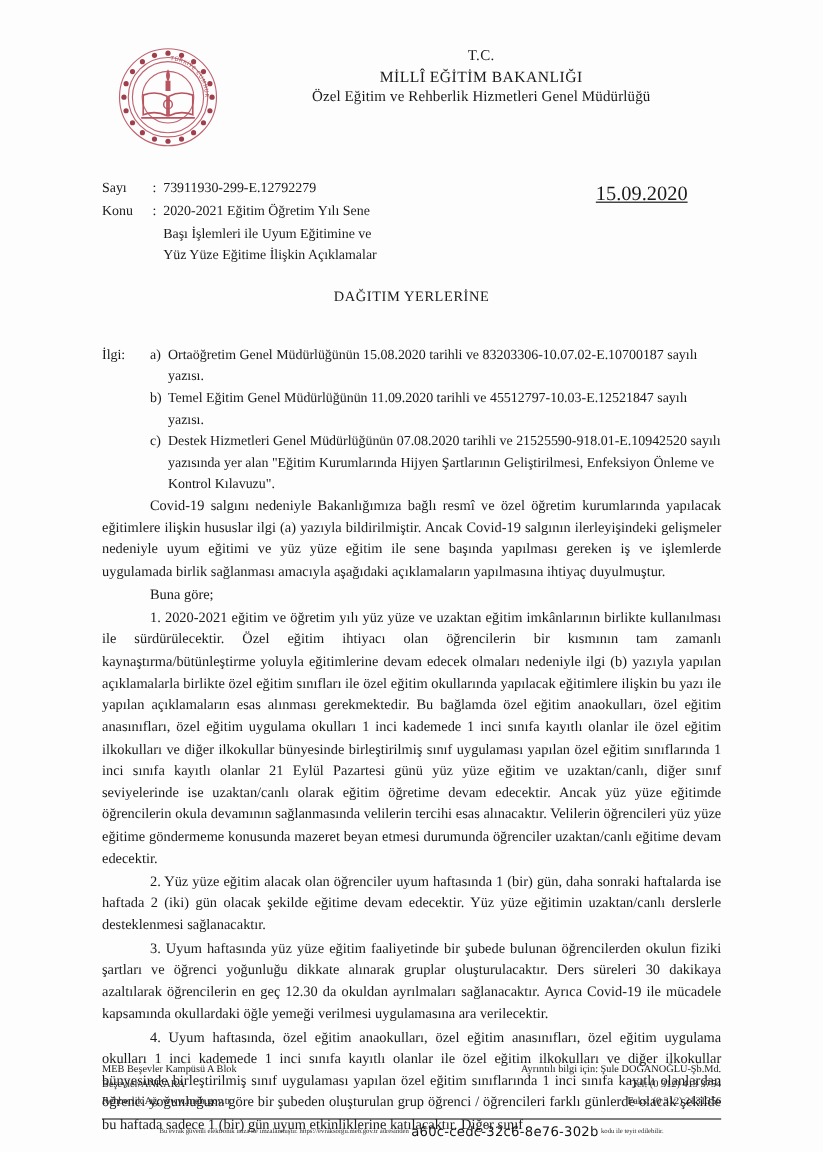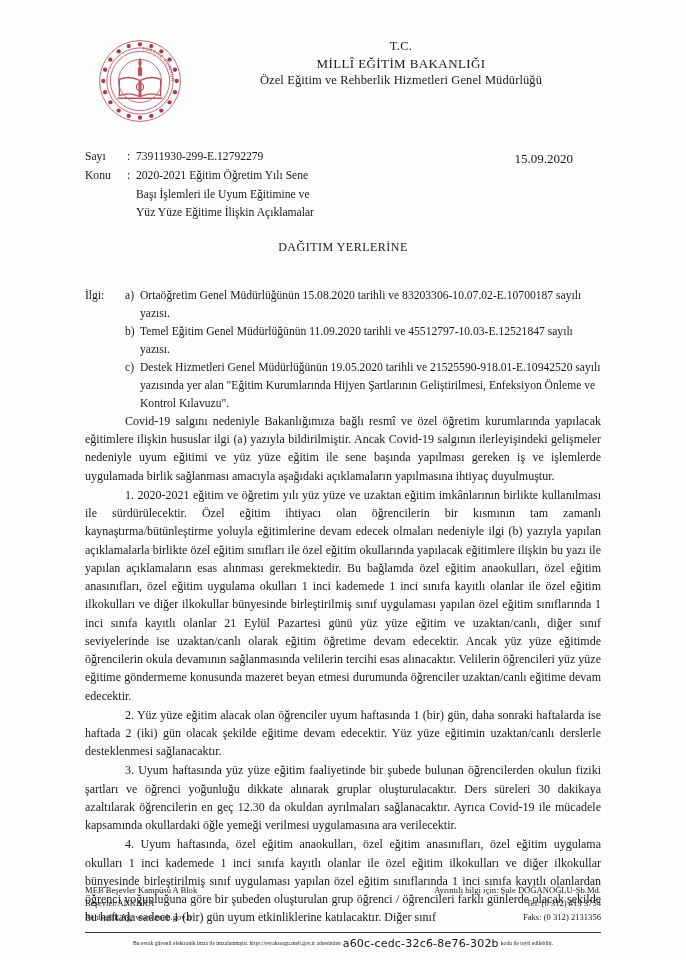--- a/index.html
+++ b/index.html
@@ -78,21 +78,22 @@
     width: 9px;
     flex: 0 0 9px;
   }
   .ref-value {
     flex: 1 1 auto;
   }
   .ref-date {
     position: absolute;
     right: 28px;
     top: 0;
-    font-size: 13px;
+    font-size: 17px;
+    text-decoration: underline;
   }
   .konu-cont {
     padding-left: 51px;
   }
 
   
   .dist-heading {
     position: absolute;
     left: 0; top: 240px;
     width: 686px;
@@ -273,28 +274,29 @@
         <span class="ilgi-item">
           <span class="ilgi-marker">a)</span>
           <span class="ilgi-text">Ortaöğretim Genel Müdürlüğünün 15.08.2020 tarihli ve 83203306-10.07.02-E.10700187 sayılı yazısı.</span>
         </span>
         <span class="ilgi-item">
           <span class="ilgi-marker">b)</span>
           <span class="ilgi-text">Temel Eğitim Genel Müdürlüğünün 11.09.2020 tarihli ve 45512797-10.03-E.12521847 sayılı yazısı.</span>
         </span>
         <span class="ilgi-item">
           <span class="ilgi-marker">c)</span>
-          <span class="ilgi-text">Destek Hizmetleri Genel Müdürlüğünün 19.05.2020 tarihli ve 21525590-918.01-E.10942520 sayılı yazısında yer alan "Eğitim Kurumlarında Hijyen Şartlarının Geliştirilmesi, Enfeksiyon Önleme ve Kontrol Kılavuzu".</span>
+          <span class="ilgi-text">Destek Hizmetleri Genel Müdürlüğünün 07.08.2020 tarihli ve 21525590-918.01-E.10942520 sayılı yazısında yer alan "Eğitim Kurumlarında Hijyen Şartlarının Geliştirilmesi, Enfeksiyon Önleme ve Kontrol Kılavuzu".</span>
         </span>
       </span>
     </div>
   </div>
 
   <div class="body-text">
     <p class="para">Covid-19 salgını nedeniyle Bakanlığımıza bağlı resmî ve özel öğretim kurumlarında yapılacak eğitimlere ilişkin hususlar ilgi (a) yazıyla bildirilmiştir. Ancak Covid-19 salgının ilerleyişindeki gelişmeler nedeniyle uyum eğitimi ve yüz yüze eğitim ile sene başında yapılması gereken iş ve işlemlerde uygulamada birlik sağlanması amacıyla aşağıdaki açıklamaların yapılmasına ihtiyaç duyulmuştur.</p>
+    <p class="para">Buna göre;</p>
     <p class="para">1. 2020-2021 eğitim ve öğretim yılı yüz yüze ve uzaktan eğitim imkânlarının birlikte kullanılması ile sürdürülecektir. Özel eğitim ihtiyacı olan öğrencilerin bir kısmının tam zamanlı kaynaştırma/bütünleştirme yoluyla eğitimlerine devam edecek olmaları nedeniyle ilgi (b) yazıyla yapılan açıklamalarla birlikte özel eğitim sınıfları ile özel eğitim okullarında yapılacak eğitimlere ilişkin bu yazı ile yapılan açıklamaların esas alınması gerekmektedir. Bu bağlamda özel eğitim anaokulları, özel eğitim anasınıfları, özel eğitim uygulama okulları 1 inci kademede  1 inci sınıfa kayıtlı olanlar ile özel eğitim ilkokulları ve diğer ilkokullar bünyesinde birleştirilmiş sınıf uygulaması yapılan özel eğitim sınıflarında 1 inci sınıfa kayıtlı olanlar 21 Eylül Pazartesi günü yüz yüze eğitim ve uzaktan/canlı, diğer sınıf seviyelerinde ise uzaktan/canlı olarak eğitim öğretime devam edecektir. Ancak yüz yüze eğitimde öğrencilerin okula devamının sağlanmasında velilerin tercihi esas alınacaktır. Velilerin öğrencileri yüz yüze eğitime göndermeme konusunda mazeret beyan etmesi durumunda öğrenciler uzaktan/canlı eğitime devam edecektir.</p>
     <p class="para">2. Yüz yüze eğitim alacak olan öğrenciler uyum haftasında 1 (bir) gün, daha sonraki haftalarda ise haftada 2 (iki) gün olacak şekilde eğitime devam edecektir. Yüz yüze eğitimin uzaktan/canlı derslerle desteklenmesi sağlanacaktır.</p>
     <p class="para">3. Uyum haftasında yüz yüze eğitim faaliyetinde bir şubede bulunan öğrencilerden okulun fiziki şartları ve öğrenci yoğunluğu dikkate alınarak gruplar oluşturulacaktır. Ders süreleri 30 dakikaya azaltılarak öğrencilerin en geç 12.30 da okuldan ayrılmaları sağlanacaktır. Ayrıca Covid-19 ile mücadele kapsamında okullardaki öğle yemeği verilmesi uygulamasına ara verilecektir.</p>
     <p class="para">4. Uyum haftasında, özel eğitim anaokulları, özel eğitim anasınıfları, özel eğitim uygulama okulları 1 inci kademede  1 inci sınıfa kayıtlı olanlar ile özel eğitim ilkokulları ve diğer ilkokullar bünyesinde birleştirilmiş sınıf uygulaması yapılan özel eğitim sınıflarında 1 inci sınıfa kayıtlı olanlardan öğrenci yoğunluğuna göre bir şubeden oluşturulan grup öğrenci / öğrencileri farklı günlerde olacak şekilde bu haftada sadece 1 (bir) gün uyum etkinliklerine katılacaktır. Diğer sınıf</p>
   </div>
 
   <div class="footer">
     <div class="footer-cols">
       <div class="footer-left">
         <div>MEB Beşevler Kampüsü A Blok</div>

